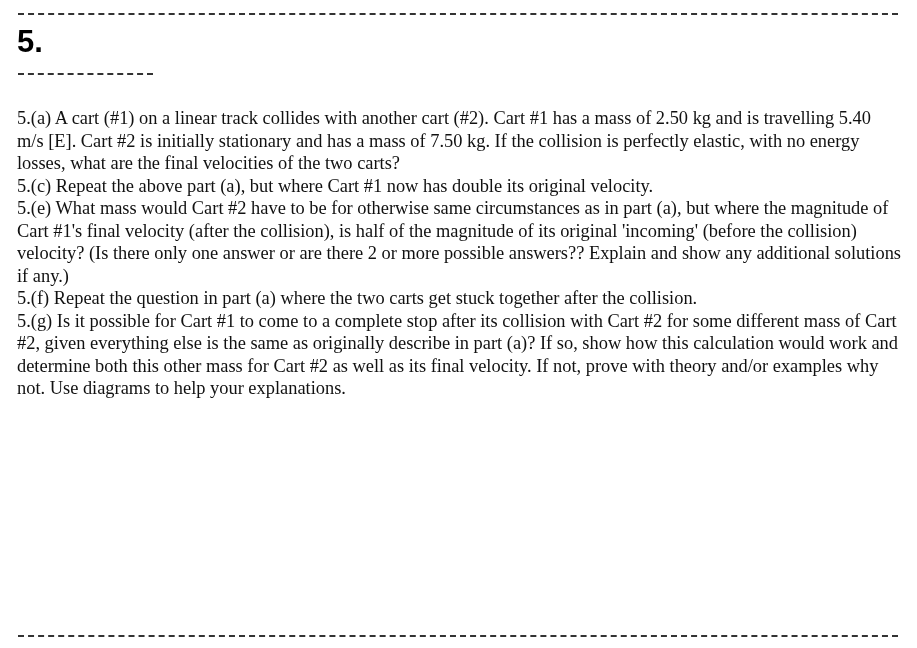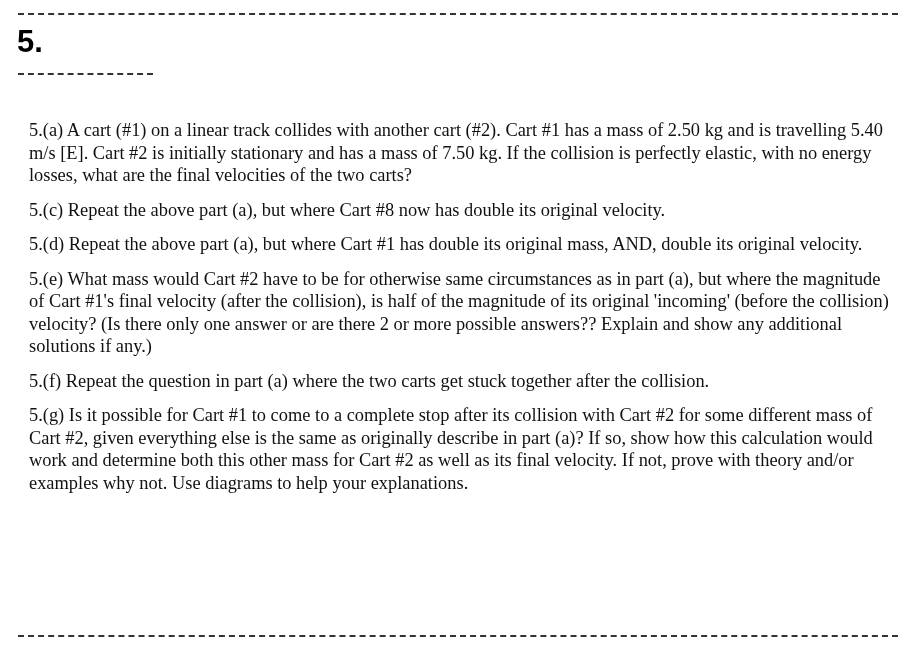--- a/index.html
+++ b/index.html
@@ -36,33 +36,32 @@
     .body-text {
       position: absolute;
       left: 17px;
       top: 107px;
       width: 885px;
       font-family: "Liberation Serif", serif;
       font-size: 18.4px;
       line-height: 22.5px;
       color: #111111;
     }
-    .para { margin: 12px; padding: 0; }
+    .para { margin: 0; padding: 0; }
   </style>
 </head>
 <body>
 
 <div class="dash-line dash-top"></div>
 
 <div class="section-num">5.</div>
 
 <div class="dash-line dash-short"></div>
 
 <div class="body-text">
   <p class="para">5.(a)  A cart (#1) on a linear track collides with another cart (#2). Cart #1 has a mass of 2.50 kg and is travelling 5.40 m/s [E]. Cart #2 is initially stationary and has a mass of 7.50 kg. If the collision is perfectly elastic, with no energy losses, what are the final velocities of the two carts?</p>
-  <p class="para">5.(c)  Repeat the above part (a), but where Cart #8 now has double its original velocity.</p>
-  <p class="para">5.(d)  Repeat the above part (a), but where Cart #1 has double its original mass, AND, double its original velocity.</p>
+  <p class="para">5.(c)  Repeat the above part (a), but where Cart #1 now has double its original velocity.</p>
   <p class="para">5.(e)  What mass would Cart #2 have to be for otherwise same circumstances as in part (a), but where the magnitude of Cart #1's final velocity (after the collision), is half of the magnitude of its original 'incoming' (before the collision) velocity? (Is there only one answer or are there 2 or more possible answers?? Explain and show any additional solutions if any.)</p>
   <p class="para">5.(f)  Repeat the question in part (a) where the two carts get stuck together after the collision.</p>
   <p class="para">5.(g)  Is it possible for Cart #1 to come to a complete stop after its collision with Cart #2 for some different mass of Cart #2, given everything else is the same as originally describe in part (a)? If so, show how this calculation would work and determine both this other mass for Cart #2 as well as its final velocity. If not, prove with theory and/or examples why not. Use diagrams to help your explanations.</p>
 </div>
 
 <div class="dash-line dash-bottom"></div>
 
 </body></html>

